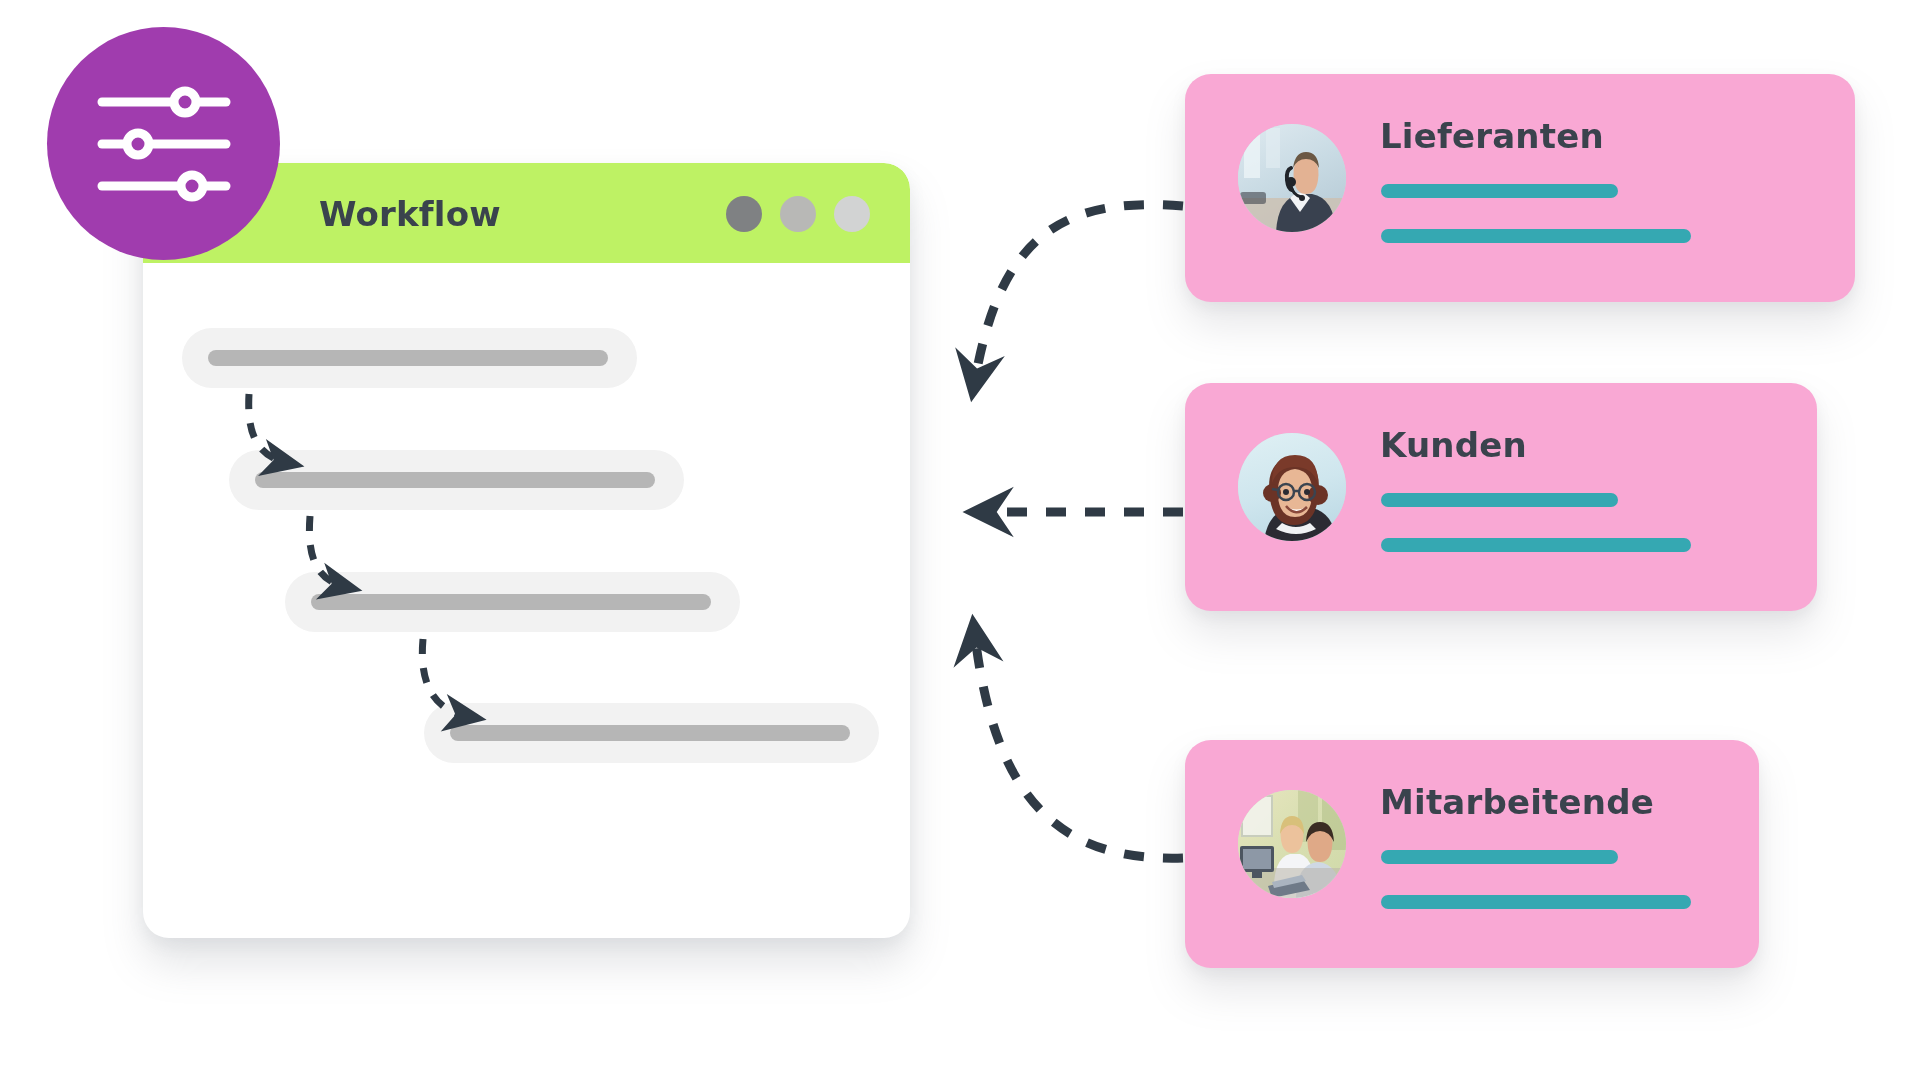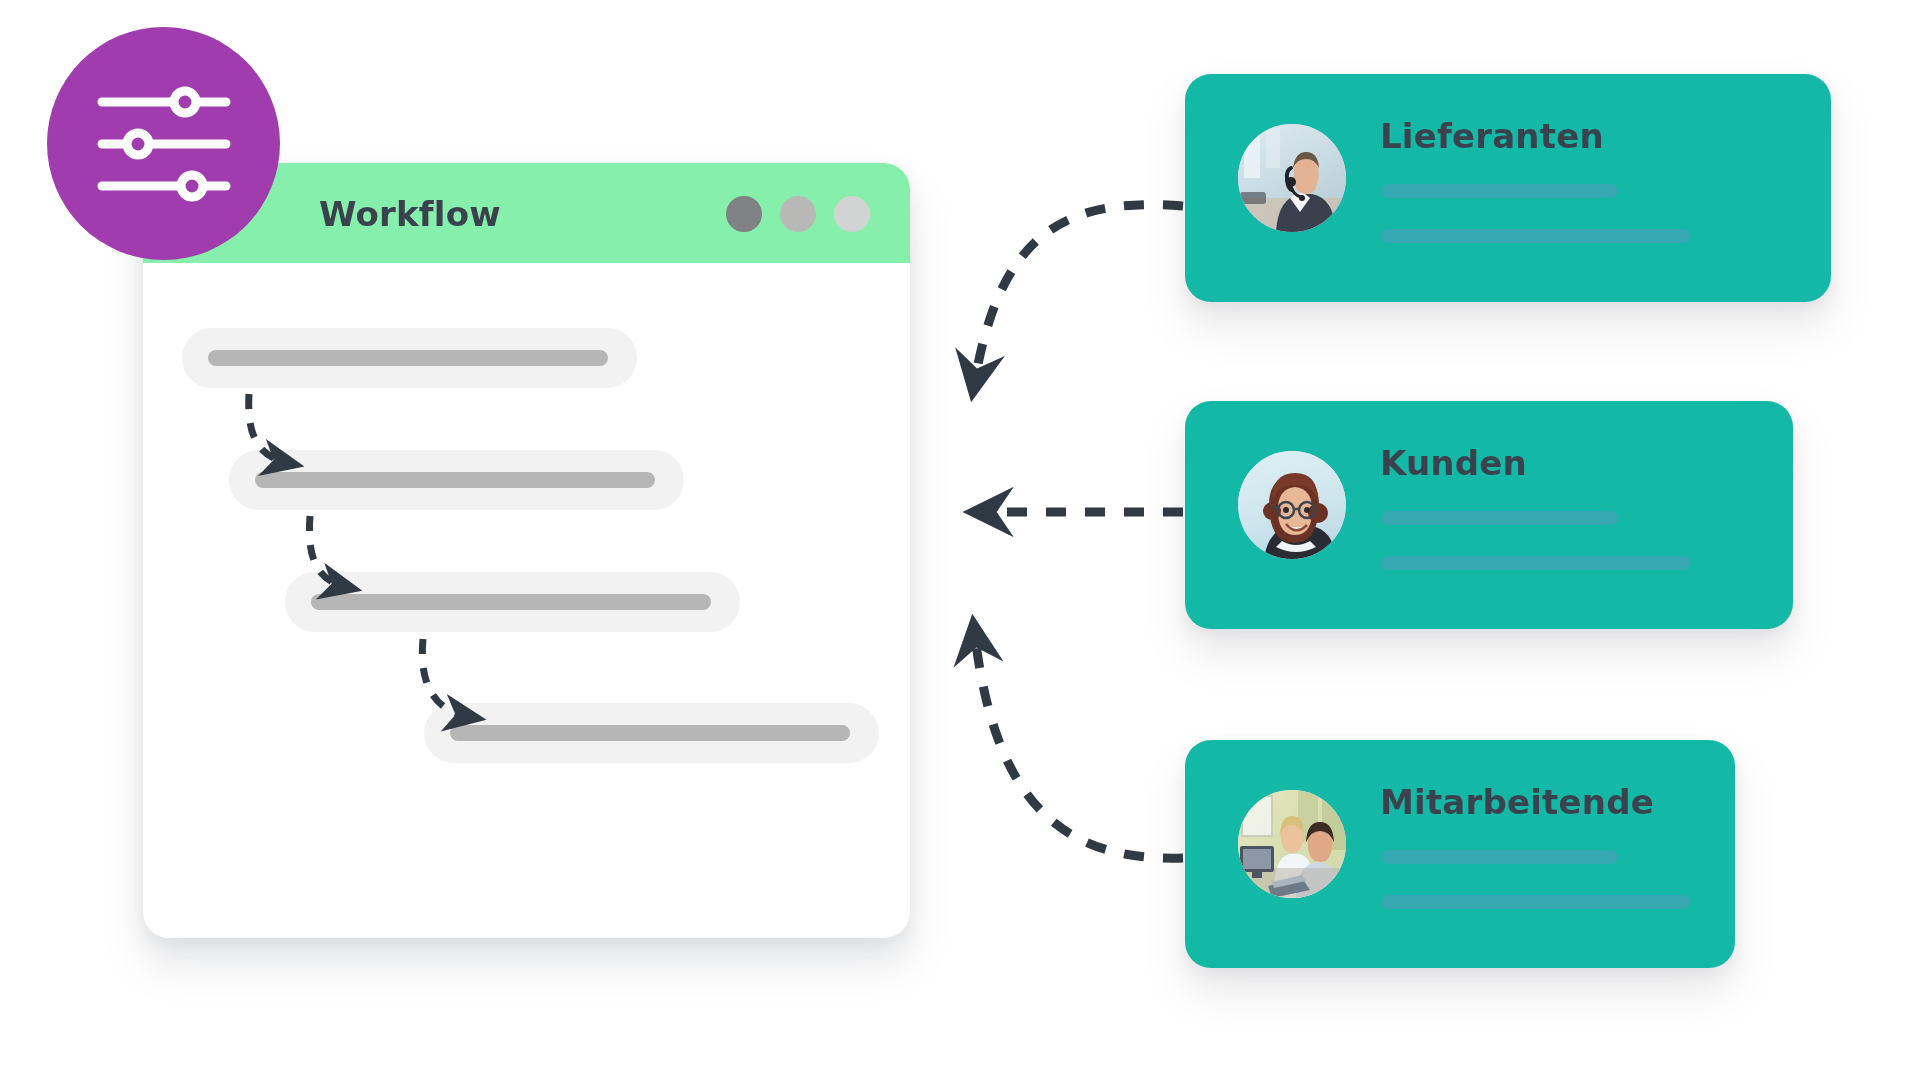--- a/index.html
+++ b/index.html
@@ -32,21 +32,21 @@
     border-radius: 26px;
     box-shadow: 0 26px 42px rgba(120,125,135,0.20),
                 0 6px 16px rgba(120,125,135,0.10);
     overflow: hidden;
   }
   .window-titlebar {
     position: absolute;
     left: 0; top: 0;
     width: 100%;
     height: 100px;
-    background: #86efac;
+    background: #bef264;
     border-top-left-radius: 26px;
     border-top-right-radius: 26px;
   }
   .window-title {
     position: absolute;
     left: 176px;
     top: 31px;
     font-size: 34px;
     font-weight: 600;
     letter-spacing: 0.2px;
@@ -111,27 +111,28 @@
     border-radius: 50%;
     background: #a03cae;
     display: flex;
     align-items: center;
     justify-content: center;
   }
 
   
   .card {
     position: absolute;
-    background: #14b8a6;
+    background: #f9a8d4;
     border-radius: 26px;
     box-shadow: 0 24px 40px rgba(125,130,140,0.18),
                 0 6px 14px rgba(125,130,140,0.10);
+    padding-left: 24px;
   }
   .card-1 { left: 1185px; top: 74px;  width: 646px; height: 228px; }
-  .card-2 { left: 1185px; top: 401px; width: 608px; height: 228px; }
+  .card-2 { left: 1185px; top: 383px; width: 608px; height: 228px; }
   .card-3 { left: 1185px; top: 740px; width: 550px; height: 228px; }
 
   .card-avatar {
     position: absolute;
     left: 53px;
     top: 50px;
     width: 108px;
     height: 108px;
     border-radius: 50%;
     overflow: hidden;

